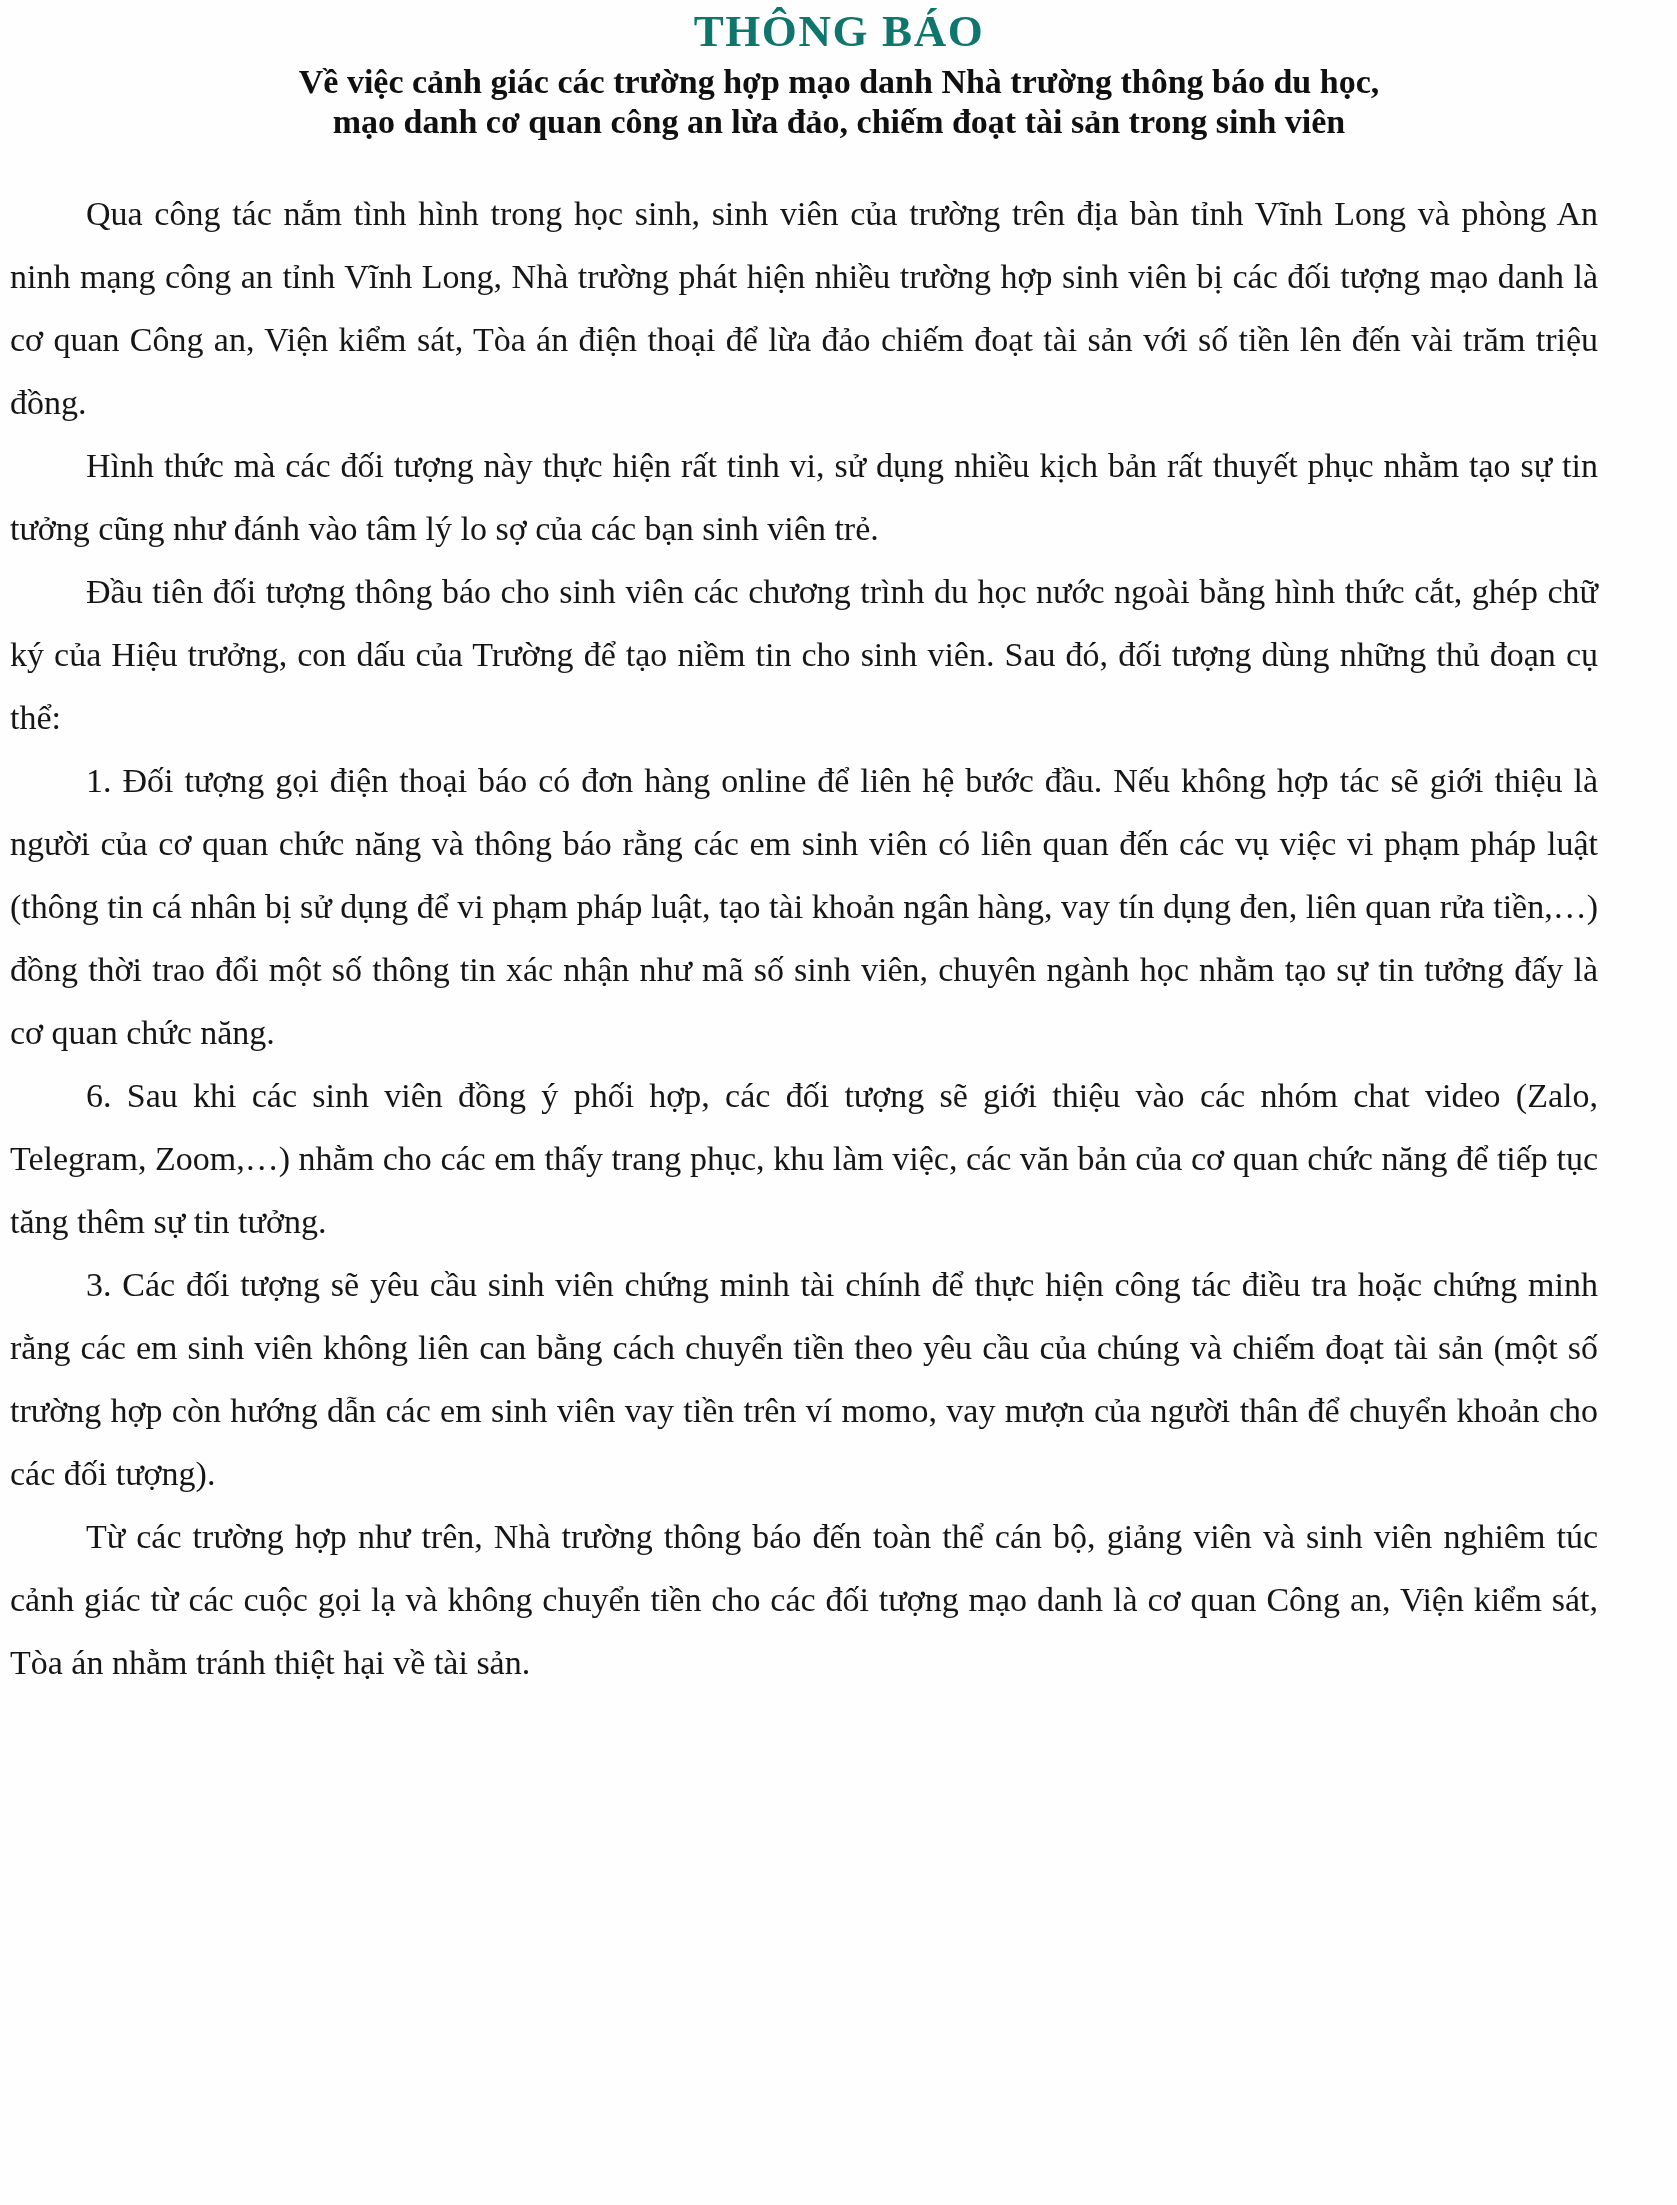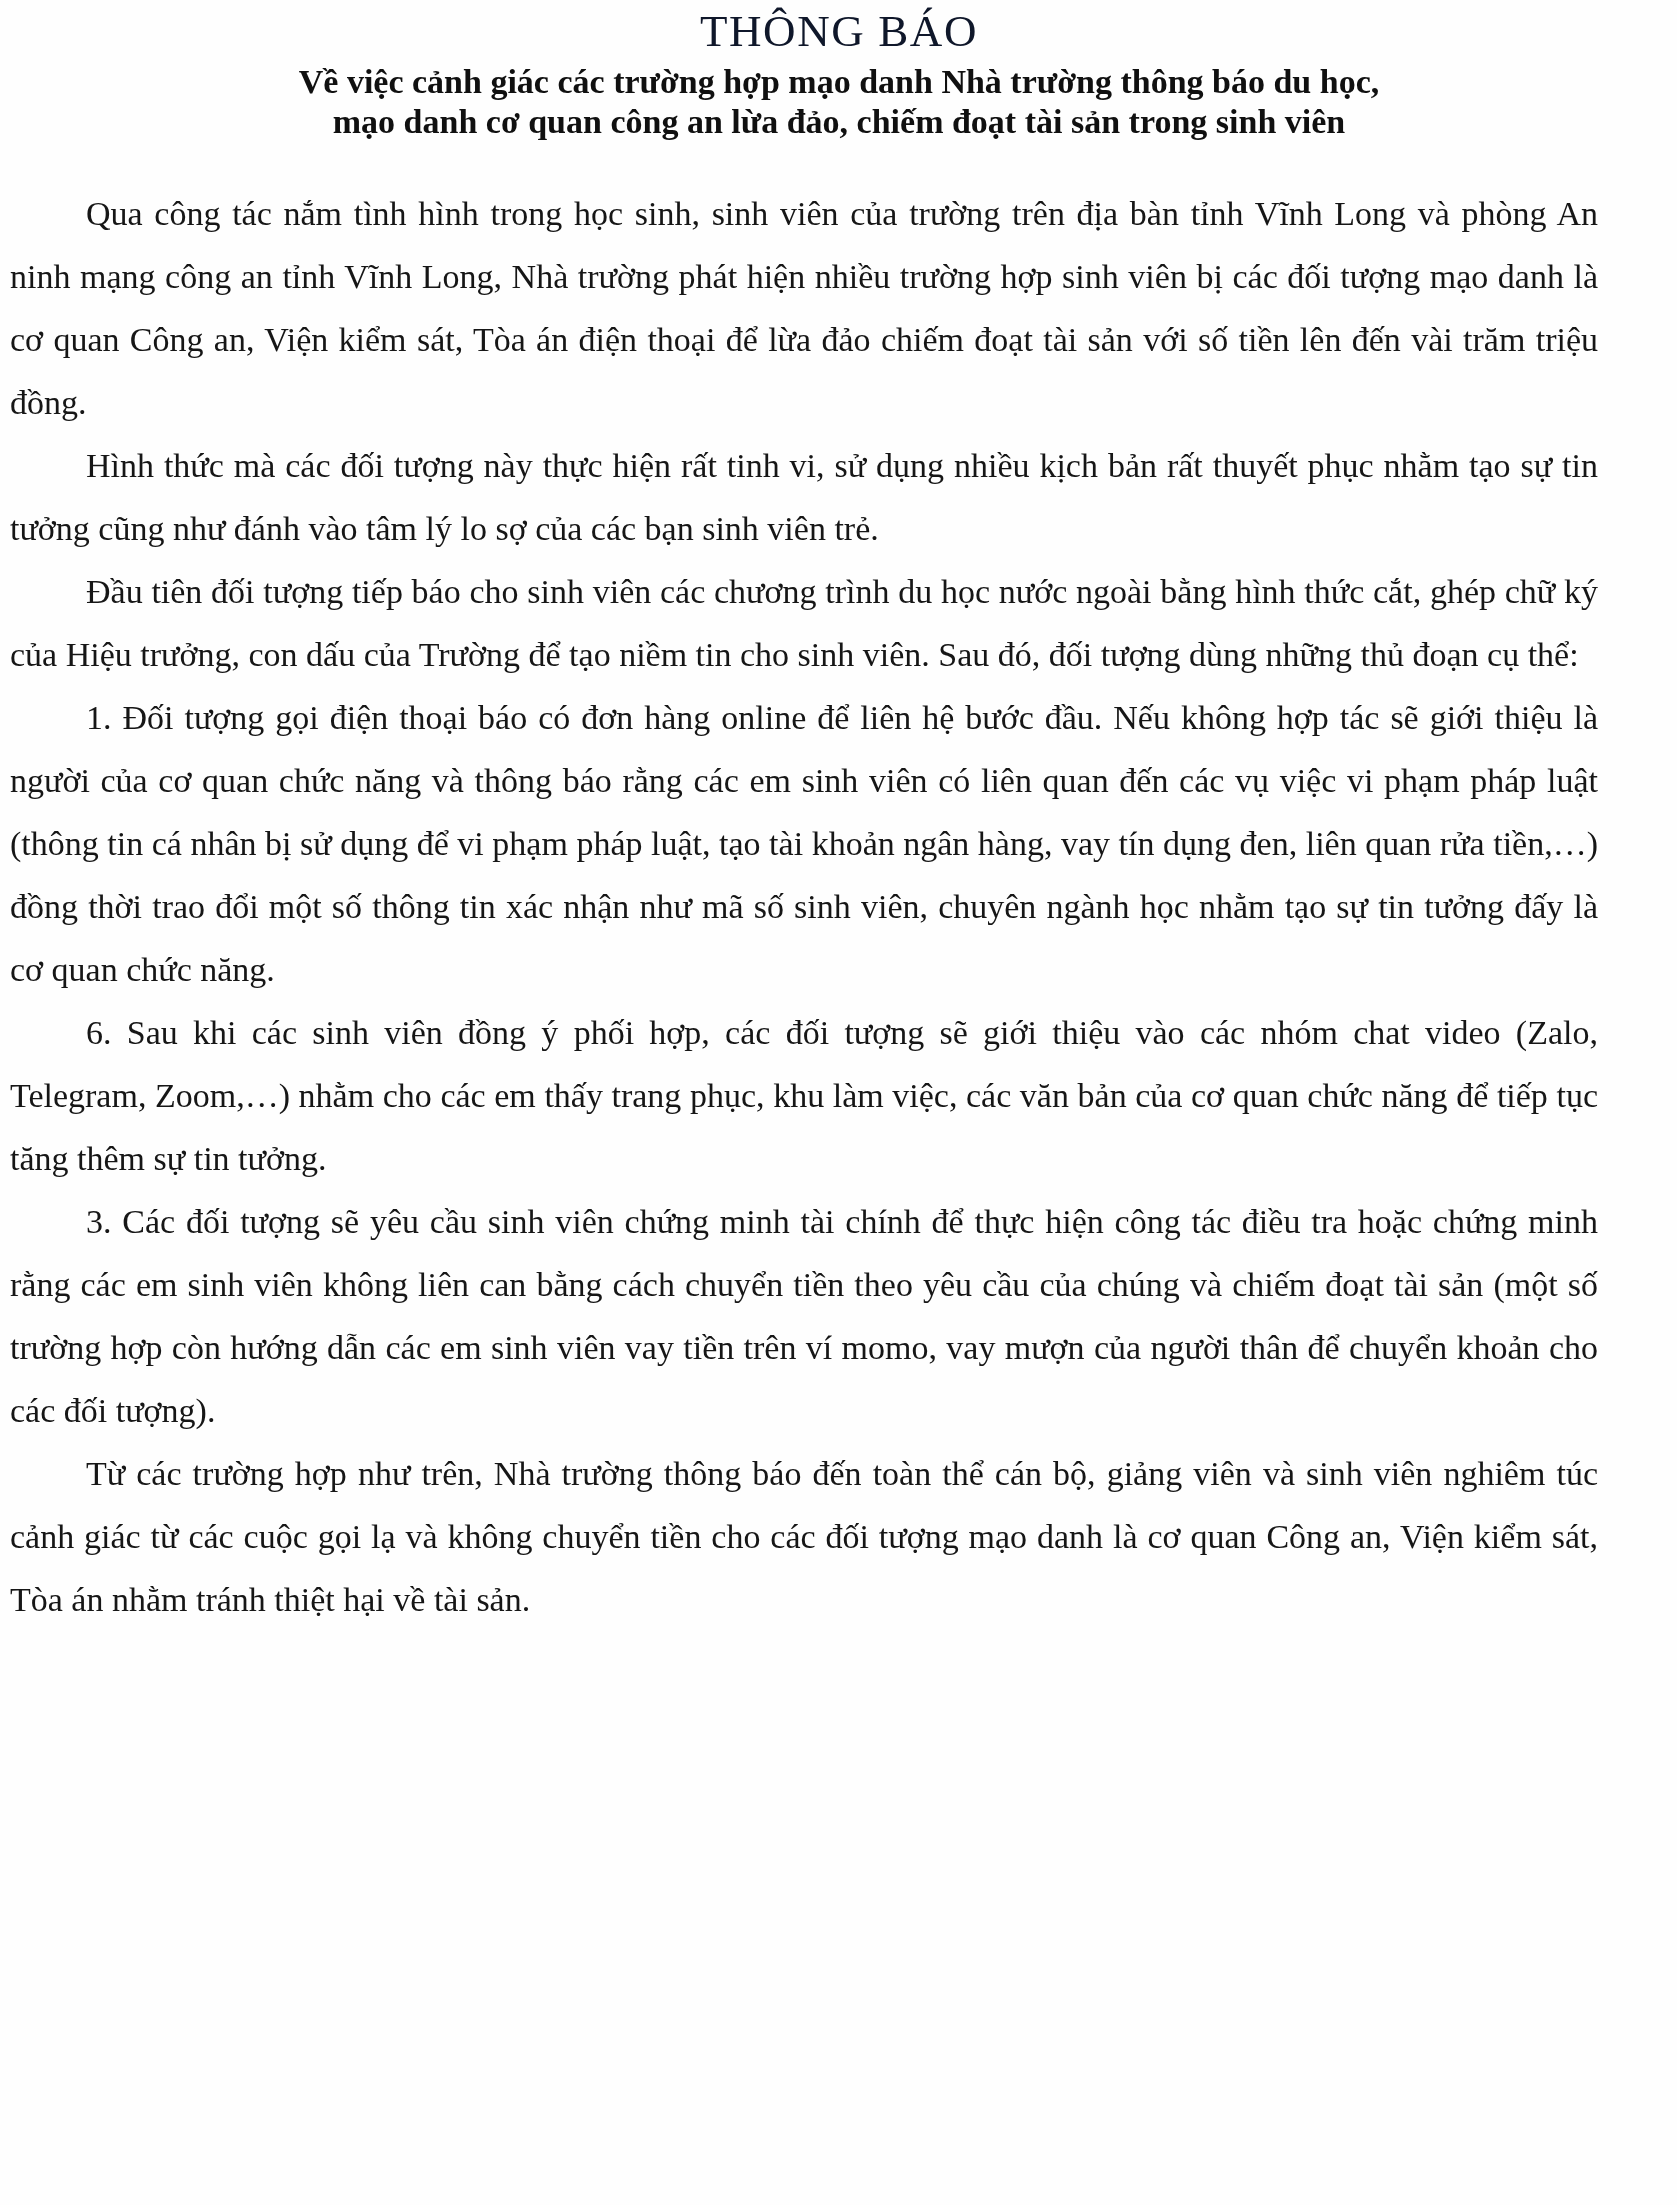--- a/index.html
+++ b/index.html
@@ -24,25 +24,25 @@
   }
 
   
   .header {
     padding-top: 6.4px;
     text-align: center;
   }
 
   .doc-title {
     font-size: 45px;
-    font-weight: normal;
+    font-weight: bold;
     letter-spacing: 1.6px;
     line-height: 1.12;
     margin: 0 0 4.8px 0;
-    color: #0f172a;
+    color: #0f766e;
   }
 
   .doc-subtitle {
     font-size: 34px;
     font-weight: bold;
     line-height: 1.18;
     margin: 0;
     padding: 0 52px;
     color: #101010;
   }
@@ -81,21 +81,21 @@
     <h1 class="doc-title">THÔNG BÁO</h1>
     <h2 class="doc-subtitle">
       <span class="sub-line">Về việc cảnh giác các trường hợp mạo danh Nhà trường thông báo du học,</span>
       <span class="sub-line">mạo danh cơ quan công an lừa đảo, chiếm đoạt tài sản trong sinh viên</span>
     </h2>
   </div>
 
   <div class="body-content">
     <p class="para">Qua công tác nắm tình hình trong học sinh, sinh viên của trường trên địa bàn tỉnh Vĩnh Long và phòng An ninh mạng công an tỉnh Vĩnh Long, Nhà trường phát hiện nhiều trường hợp sinh viên bị các đối tượng mạo danh là cơ quan Công an, Viện kiểm sát, Tòa án điện thoại để lừa đảo chiếm đoạt tài sản với số tiền lên đến vài trăm triệu đồng.</p>
     <p class="para">Hình thức mà các đối tượng này thực hiện rất tinh vi, sử dụng nhiều kịch bản rất thuyết phục nhằm tạo sự tin tưởng cũng như đánh vào tâm lý lo sợ của các bạn sinh viên trẻ.</p>
-    <p class="para">Đầu tiên đối tượng  tiếp báo cho sinh viên các chương trình du học nước ngoài bằng hình thức cắt, ghép chữ ký của Hiệu trưởng, con dấu của Trường để tạo niềm tin cho sinh viên. Sau đó, đối tượng dùng những thủ đoạn cụ thể:</p>
+    <p class="para">Đầu tiên đối tượng  thông báo cho sinh viên các chương trình du học nước ngoài bằng hình thức cắt, ghép chữ ký của Hiệu trưởng, con dấu của Trường để tạo niềm tin cho sinh viên. Sau đó, đối tượng dùng những thủ đoạn cụ thể:</p>
     <p class="para">1. Đối tượng gọi điện thoại báo có đơn hàng online để liên hệ bước đầu. Nếu không hợp tác sẽ giới thiệu là người của cơ quan chức năng và thông báo rằng các em sinh viên có liên quan đến các vụ việc vi phạm pháp luật (thông tin cá nhân bị sử dụng để vi phạm pháp luật, tạo tài khoản ngân hàng, vay tín dụng đen, liên quan rửa tiền,…) đồng thời trao đổi một số thông tin xác nhận như mã số sinh viên, chuyên ngành học nhằm tạo sự tin tưởng đấy là cơ quan chức năng.</p>
     <p class="para">6. Sau khi các sinh viên đồng ý phối hợp, các đối tượng sẽ giới thiệu vào các nhóm chat video (Zalo, Telegram, Zoom,…) nhằm cho các em thấy trang phục, khu làm việc, các văn bản của cơ quan chức năng để tiếp tục tăng thêm sự tin tưởng.</p>
     <p class="para">3. Các đối tượng sẽ yêu cầu sinh viên chứng minh tài chính để thực hiện công tác điều tra hoặc chứng minh rằng các em sinh viên không liên can bằng cách chuyển tiền theo yêu cầu của chúng và chiếm đoạt tài sản (một số trường hợp còn hướng dẫn các em sinh viên vay tiền trên ví momo, vay mượn của người thân để chuyển khoản cho các đối tượng).</p>
     <p class="para">Từ các trường hợp như trên, Nhà trường thông báo đến toàn thể cán bộ, giảng viên và sinh viên nghiêm túc cảnh giác từ các cuộc gọi lạ và không chuyển tiền cho các đối tượng mạo danh là cơ quan Công an, Viện kiểm sát, Tòa án nhằm tránh thiệt hại về tài sản.</p>
   </div>
 
 </div>
 
 
 </body></html>

